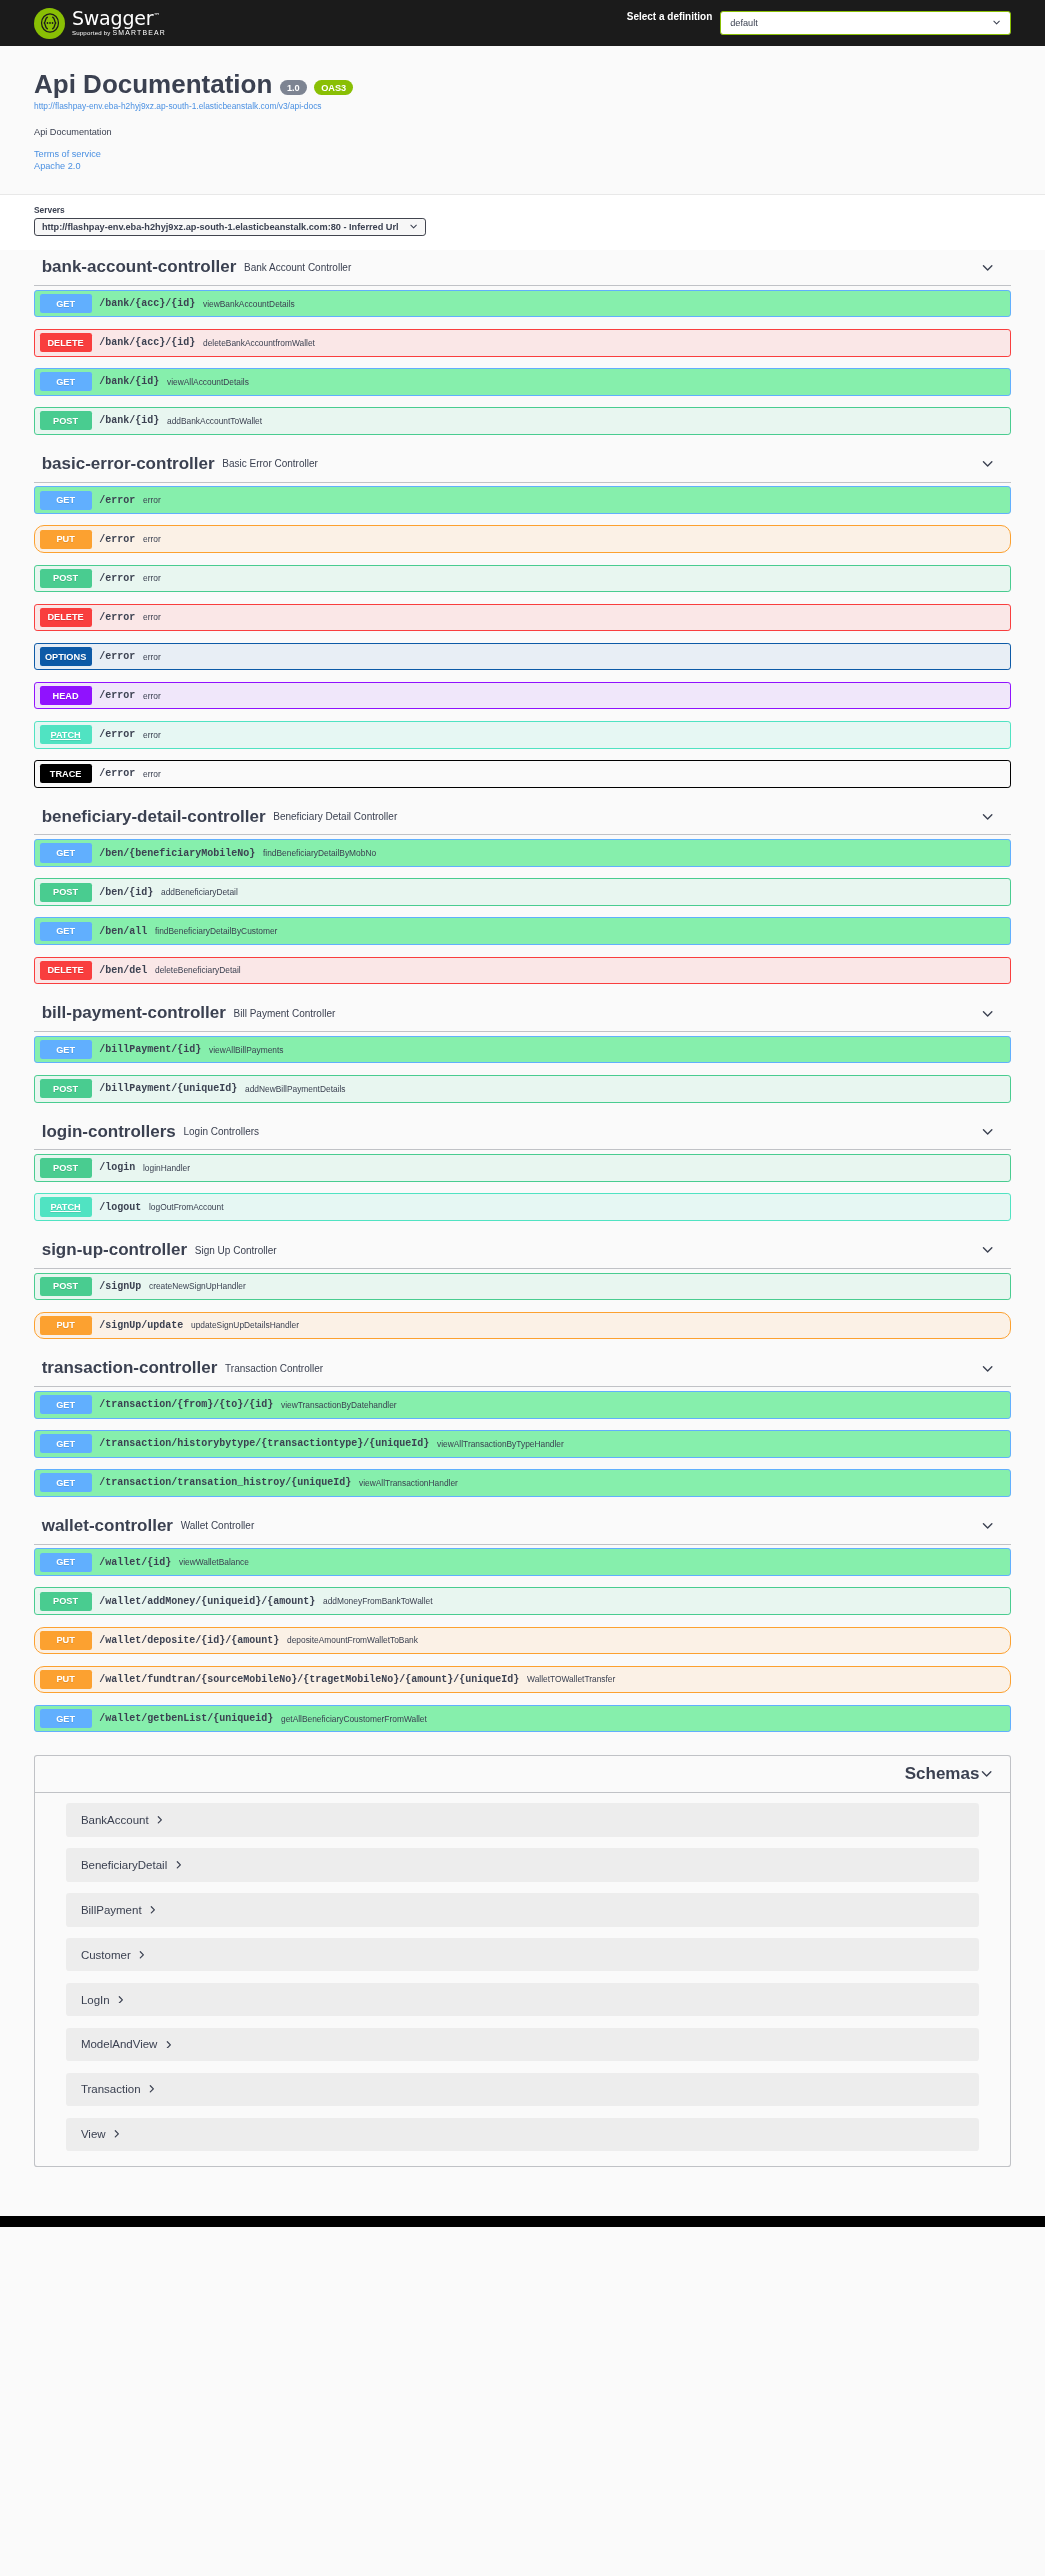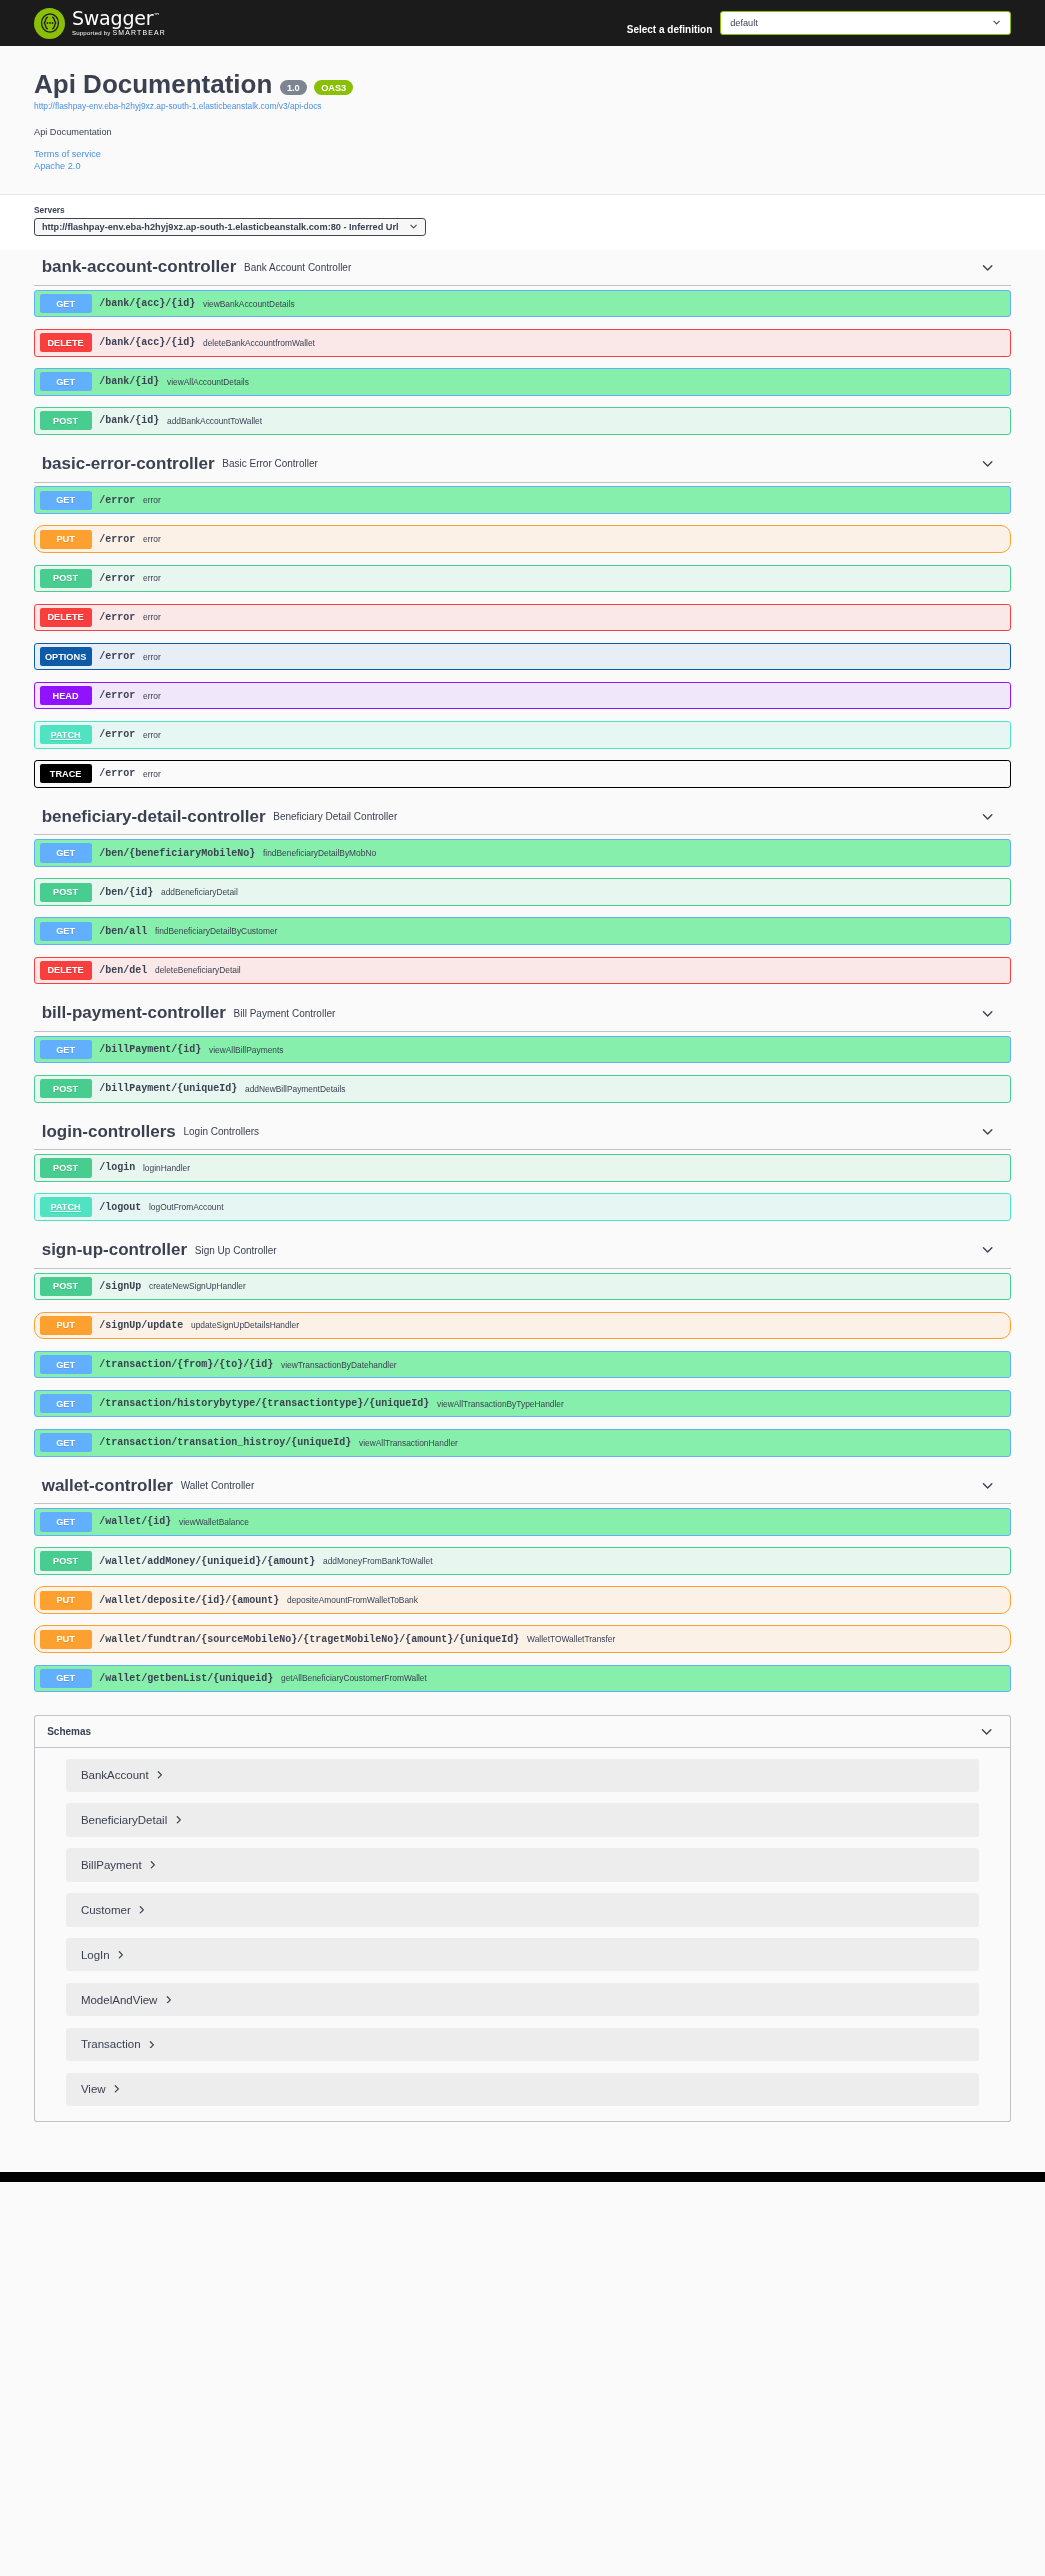--- a/index.html
+++ b/index.html
@@ -44,21 +44,21 @@
   .logo-tm { font-size: 6.9px; vertical-align: super; }
   .logo-sub {
     color: #fff;
     font-size: 6.1px;
     margin-top: 2.3px;
     line-height: 1;
     letter-spacing: 0.2px;
   }
   .logo-sub .sb { letter-spacing: 1.2px; font-size: 6.9px; }
 
-  .topbar-right { display: flex; align-items: flex-end; }
+  .topbar-right { display: flex; align-items: flex-start; }
   .select-label {
     color: #fff;
     font-size: 10px;
     font-weight: bold;
     margin-right: 7.7px;
     white-space: nowrap;
   }
   .def-select {
     width: 291px;
     height: 24px;
@@ -230,24 +230,25 @@
     background: #fafafa;
   }
   .models-header {
     display: flex;
     align-items: center;
     padding: 7.7px 15.3px 7.7px 12.2px;
     border-bottom: 0.8px solid rgba(59,65,81,0.3);
     cursor: pointer;
   }
   .models-title {
-    font-size: 10px;
+    font-size: 17px;
     font-weight: bold;
     color: #3b4151;
     flex: 1;
+    text-align: right;
   }
   .models-body { padding: 10.7px 15.3px 15.3px 15.3px; }
   .model-container {
     background: rgba(0,0,0,0.05);
     border-radius: 3.1px;
     margin: 0 15.3px 11.5px 15.3px;
     padding: 10.7px 15.3px;
     display: flex;
     align-items: center;
     cursor: pointer;
@@ -483,20 +484,27 @@
           <span class="opblock-summary-path">/signUp</span>
           <span class="opblock-summary-description">createNewSignUpHandler</span>
         </div>
         <div class="opblock put">
           <span class="opblock-summary-method">PUT</span>
           <span class="opblock-summary-path">/signUp/update</span>
           <span class="opblock-summary-description">updateSignUpDetailsHandler</span>
         </div>
       </div>
       <div class="opblock-tag-section">
+        <div class="opblock-tag">
+          <span class="tag-name">transaction-controller</span>
+          <span class="tag-desc">Transaction Controller</span>
+          <svg class="tag-chevron" viewBox="0 0 20 20">
+            <path d="M4.5 7.5 L10 13 L15.5 7.5" fill="none" stroke="#3b4151" stroke-width="1.8" stroke-linecap="round" stroke-linejoin="round"></path>
+          </svg>
+        </div>
         <div class="opblock get">
           <span class="opblock-summary-method">GET</span>
           <span class="opblock-summary-path">/transaction/{from}/{to}/{id}</span>
           <span class="opblock-summary-description">viewTransactionByDatehandler</span>
         </div>
         <div class="opblock get">
           <span class="opblock-summary-method">GET</span>
           <span class="opblock-summary-path">/transaction/historybytype/{transactiontype}/{uniqueId}</span>
           <span class="opblock-summary-description">viewAllTransactionByTypeHandler</span>
         </div>

